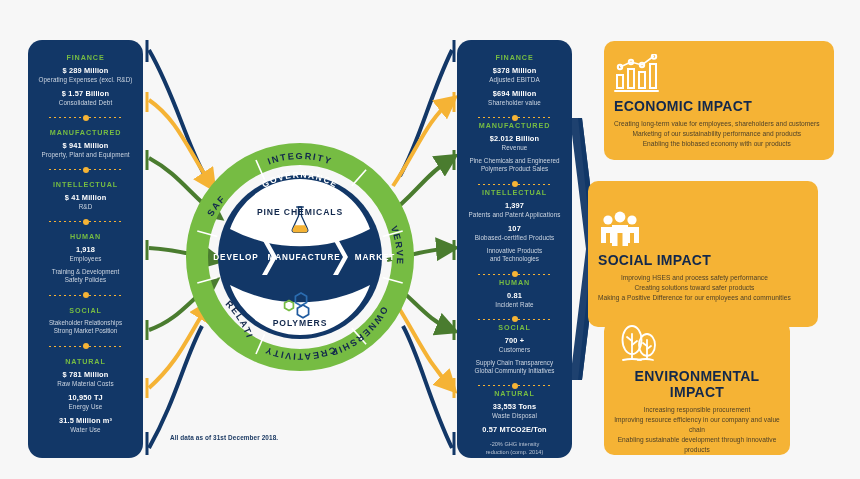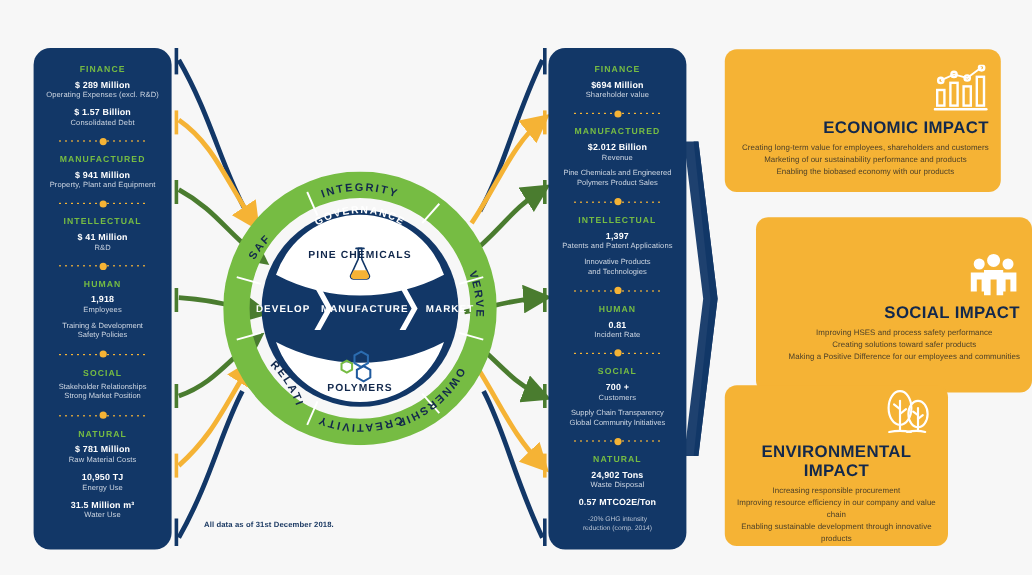--- a/index.html
+++ b/index.html
@@ -29,23 +29,23 @@
   #footnote{position:absolute;left:170px;top:434px;color:#1c3a63;font-size:6.4px;font-weight:bold;letter-spacing:.1px;}
 
   
   #connectors{position:absolute;left:0;top:0;width:860px;height:479px;}
 
   
   #wheel{position:absolute;left:186px;top:143px;width:228px;height:228px;}
 
   
   .card{position:absolute;background:#f5b335;border-radius:10px;box-sizing:border-box;
-    display:flex;flex-direction:column;align-items:flex-end;justify-content:center;padding:8px 10px;}
+    display:flex;flex-direction:column;align-items:flex-start;justify-content:center;padding:8px 10px;}
   #card-economic{left:604px;top:41px;width:230px;height:119px;}
-  #card-social{left:630px;top:181px;width:230px;height:146px;}
+  #card-social{left:588px;top:181px;width:230px;height:146px;}
   #card-environmental{left:604px;top:321px;width:186px;height:134px;}
   .card-icon{height:42px;display:flex;align-items:flex-end;justify-content:center;margin-bottom:4px;}
   .card-title{color:#12284c;font-size:14px;font-weight:bold;letter-spacing:.3px;margin-bottom:5px;text-align:center;}
   .card-lines{text-align:center;}
   .card-line{color:#4e4128;font-size:6.6px;line-height:10px;letter-spacing:.05px;}
 </style>
 </head>
 <body>
 
 <div id="stage">
@@ -161,39 +161,47 @@
           <div class="stat-value">31.5 Million m³</div>
           <div class="stat-label">Water Use</div>
         </div>
       </div>
   </div>
 
   <div class="panel" id="panel-right">
     <div class="panel-inner" id="right-inner">
         <div class="cat-title">FINANCE</div>
         <div class="stat">
+          <div class="stat-value">$378 Million</div>
+          <div class="stat-label">Adjusted EBITDA</div>
+        </div>
+        <div class="stat">
           <div class="stat-value">$694 Million</div>
           <div class="stat-label">Shareholder value</div>
         </div>
         <div class="divider"></div>
         <div class="cat-title">MANUFACTURED</div>
         <div class="stat">
           <div class="stat-value">$2.012 Billion</div>
           <div class="stat-label">Revenue</div>
         </div>
         <div class="stat-note">
           <div>Pine Chemicals and Engineered</div>
           <div>Polymers Product Sales</div>
         </div>
         <div class="divider"></div>
         <div class="cat-title">INTELLECTUAL</div>
         <div class="stat">
           <div class="stat-value">1,397</div>
           <div class="stat-label">Patents and Patent Applications</div>
         </div>
+        <div class="stat">
+          <div class="stat-value">107</div>
+          <div class="stat-label">Biobased-certified Products</div>
+        </div>
         <div class="stat-note">
           <div>Innovative Products</div>
           <div>and Technologies</div>
         </div>
         <div class="divider"></div>
         <div class="cat-title">HUMAN</div>
         <div class="stat">
           <div class="stat-value">0.81</div>
           <div class="stat-label">Incident Rate</div>
         </div>
@@ -203,21 +211,21 @@
           <div class="stat-value">700 +</div>
           <div class="stat-label">Customers</div>
         </div>
         <div class="stat-note">
           <div>Supply Chain Transparency</div>
           <div>Global Community Initiatives</div>
         </div>
         <div class="divider"></div>
         <div class="cat-title">NATURAL</div>
         <div class="stat">
-          <div class="stat-value">24,902 Tons</div>
+          <div class="stat-value">33,553 Tons</div>
           <div class="stat-label">Waste Disposal</div>
         </div>
         <div class="stat">
           <div class="stat-value">0.57 MTCO2E/Ton</div>
         </div>
         <div class="stat-small">
           <div>-20% GHG intensity</div>
           <div>reduction (comp. 2014)</div>
         </div>
       </div>

